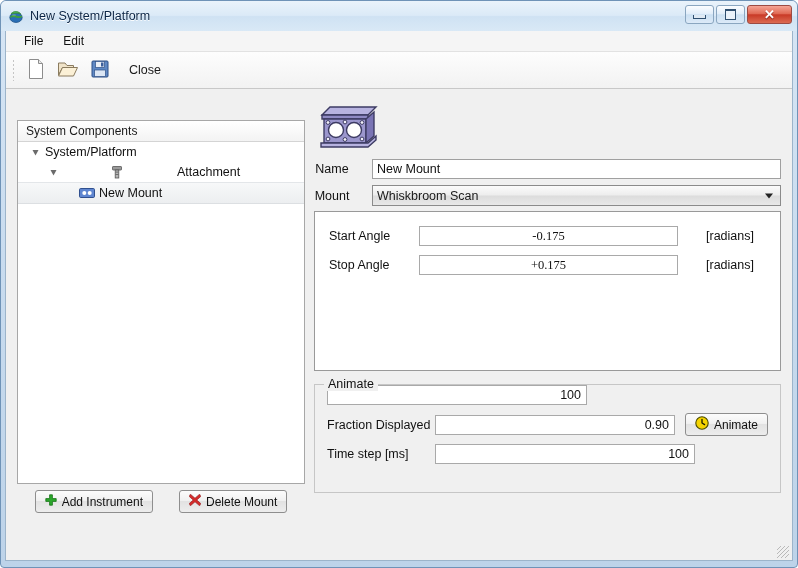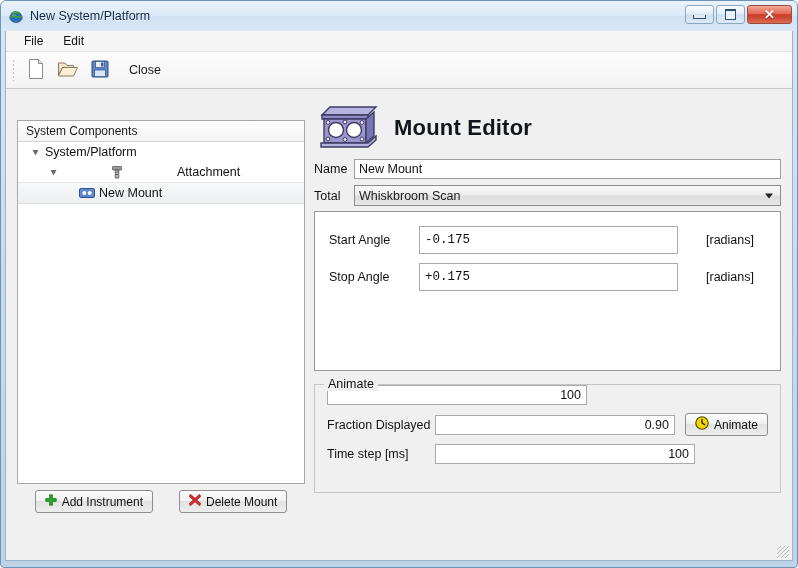--- a/index.html
+++ b/index.html
@@ -233,22 +233,22 @@
     letter-spacing: .2px;
   }
 
   .field-row {
     display: flex;
     align-items: center;
     margin-bottom: 6px;
   }
   .field-label {
     width: 36px;
-    text-align: left;
-    padding-right: 4px;
+    text-align: center;
+    padding-right: 22px;
     font-size: 12.5px;
     color: #111;
     flex: 0 0 auto;
   }
   .text-input {
     flex: 1 1 auto;
     height: 20px;
     line-height: 20px;
     box-sizing: border-box;
     border: 1px solid #a0a0a0;
@@ -331,29 +331,29 @@
     gap: 20px;
   }
   .num-label {
     width: 70px;
     font-size: 12.5px;
     color: #111;
     flex: 0 0 auto;
   }
   .num-input {
     flex: 1 1 auto;
-    height: 28px;
+    height: 20px;
     line-height: 18px;
     box-sizing: border-box;
     border: 1px solid #a9a9a9;
     background: #ffffff;
-    font-family: Liberation Mono, monospace;
-    font-size: 12.5px;
-    color: #111;
-    text-align: left;
+    font-family: Liberation Serif, serif;
+    font-size: 12.5px;
+    color: #111;
+    text-align: center;
     padding: 0 5px;
     outline: none;
   }
   .unit {
     width: 60px;
     padding-left: 8px;
     font-size: 12.5px;
     color: #111;
     flex: 0 0 auto;
   }
@@ -566,30 +566,29 @@
               <circle cx="10" cy="21.5" r="1.9" fill="#f2f1fa" stroke="#3d3b63" stroke-width="1"></circle>
               <circle cx="27" cy="21" r="1.9" fill="#f2f1fa" stroke="#3d3b63" stroke-width="1"></circle>
               <circle cx="44" cy="21.5" r="1.9" fill="#f2f1fa" stroke="#3d3b63" stroke-width="1"></circle>
               <circle cx="10" cy="38" r="1.9" fill="#f2f1fa" stroke="#3d3b63" stroke-width="1"></circle>
               <circle cx="27" cy="38.5" r="1.9" fill="#f2f1fa" stroke="#3d3b63" stroke-width="1"></circle>
               <circle cx="44" cy="38" r="1.9" fill="#f2f1fa" stroke="#3d3b63" stroke-width="1"></circle>
 
               <path d="M3 42 L50 42 L58 35 L58 39 L50 46 L3 46 Z" fill="#b7b3e0" stroke="#3d3b63" stroke-width="1.4"></path>
             </svg>
           </span>
-          <div id="editor-title">Mount Editor</div>
         </div>
 
         <div class="field-row">
           <div class="field-label">Name</div>
           <input class="text-input" value="New Mount" style="">
         </div>
 
         <div class="field-row">
-          <div class="field-label">Total</div>
+          <div class="field-label">Mount</div>
           <div class="combo">
             <span>Whiskbroom Scan</span>
             <span class="combo-arrow"></span>
           </div>
         </div>
 
 
         <div id="tab-panel">
           <div class="num-row">
             <div class="num-label">Start Angle</div>

